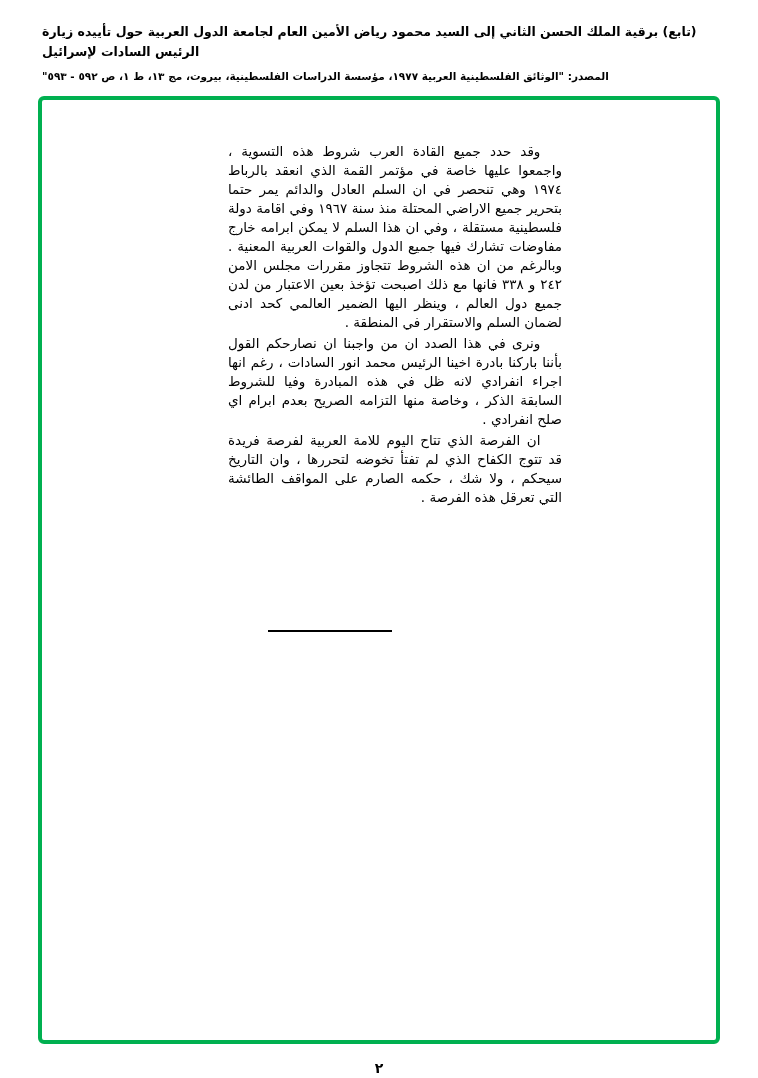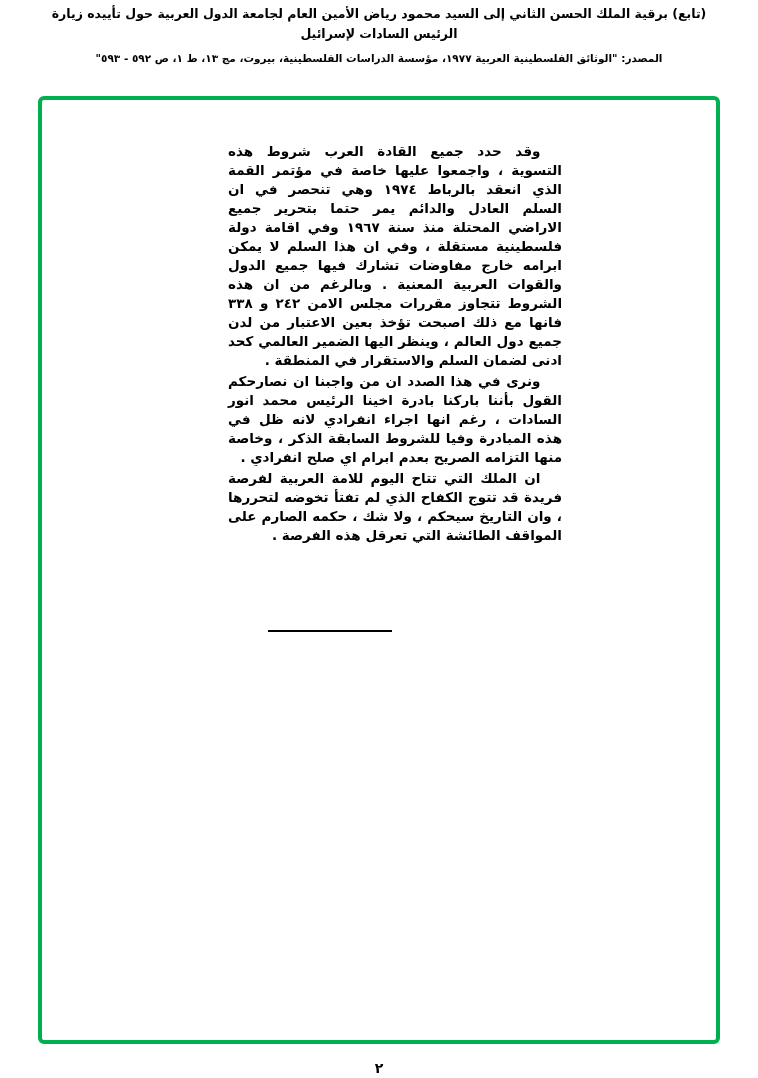--- a/index.html
+++ b/index.html
@@ -11,25 +11,25 @@
   .page {
     position: relative;
     width: 758px;
     height: 1078px;
     background: #ffffff;
     overflow: hidden;
     color: #111;
   }
   .header {
     position: absolute;
-    top: 4px;
+    top: 22px;
     right: 42px;
     left: 42px;
     direction: rtl;
-    text-align: center;
+    text-align: left;
   }
   .header-line1 {
     font-size: 12.5px;
     font-weight: bold;
     line-height: 1.6;
     letter-spacing: 0;
     color: #000;
   }
   .header-line2 {
     margin-top: 8px;
@@ -51,21 +51,20 @@
   .text-block {
     position: absolute;
     top: 142px;
     right: 196px;
     width: 334px;
     direction: rtl;
     text-align: justify;
     font-size: 13.5px;
     line-height: 19px;
     color: #000;
-    font-weight: bold;
   }
   .text-block p {
     margin: 0 0 2px 0;
     text-indent: 1.6em;
   }
   .signature-line {
     position: absolute;
     top: 630px;
     left: 268px;
     width: 124px;
@@ -90,20 +89,20 @@
   <div class="header">
     <div class="header-line1">(تابع) برقية الملك الحسن الثاني إلى السيد محمود رياض الأمين العام لجامعة الدول العربية حول تأييده زيارة الرئيس السادات لإسرائيل</div>
     <div class="header-line2">المصدر:  "الوثائق الفلسطينية العربية ١٩٧٧، مؤسسة الدراسات الفلسطينية، بيروت، مج ١٣، ط ١، ص ٥٩٢ - ٥٩٣"</div>
   </div>
 
   <div class="green-box"></div>
 
   <div class="text-block">
     <p>وقد حدد جميع القادة العرب شروط هذه التسوية ، واجمعوا عليها خاصة في مؤتمر القمة الذي انعقد بالرباط ١٩٧٤ وهي تنحصر في ان السلم العادل والدائم يمر حتما بتحرير جميع الاراضي المحتلة منذ سنة ١٩٦٧ وفي اقامة دولة فلسطينية مستقلة ، وفي ان هذا السلم لا يمكن ابرامه خارج مفاوضات تشارك فيها جميع الدول والقوات العربية المعنية . وبالرغم من ان هذه الشروط تتجاوز مقررات مجلس الامن ٢٤٢ و ٣٣٨ فانها مع ذلك اصبحت تؤخذ بعين الاعتبار من لدن جميع دول العالم ، وينظر اليها الضمير العالمي كحد ادنى لضمان السلم والاستقرار في المنطقة .</p>
     <p>ونرى في هذا الصدد ان من واجبنا ان نصارحكم القول بأننا باركنا بادرة اخينا الرئيس محمد انور السادات ، رغم انها اجراء انفرادي لانه ظل في هذه المبادرة وفيا للشروط السابقة الذكر ، وخاصة منها التزامه الصريح بعدم ابرام اي صلح انفرادي .</p>
-    <p>ان الملك التي تتاح اليوم للامة العربية لفرصة فريدة قد تتوج الكفاح الذي لم تفتأ تخوضه لتحررها ، وان التاريخ سيحكم ، ولا شك ، حكمه الصارم على المواقف الطائشة التي تعرقل هذه الفرصة .</p>
+    <p>ان الفرصة الذي تتاح اليوم للامة العربية لفرصة فريدة قد تتوج الكفاح الذي لم تفتأ تخوضه لتحررها ، وان التاريخ سيحكم ، ولا شك ، حكمه الصارم على المواقف الطائشة التي تعرقل هذه الفرصة .</p>
   </div>
 
   <div class="signature-line"></div>
 
   <div class="page-number">٢</div>
 
 </div>
 
 </body></html>

